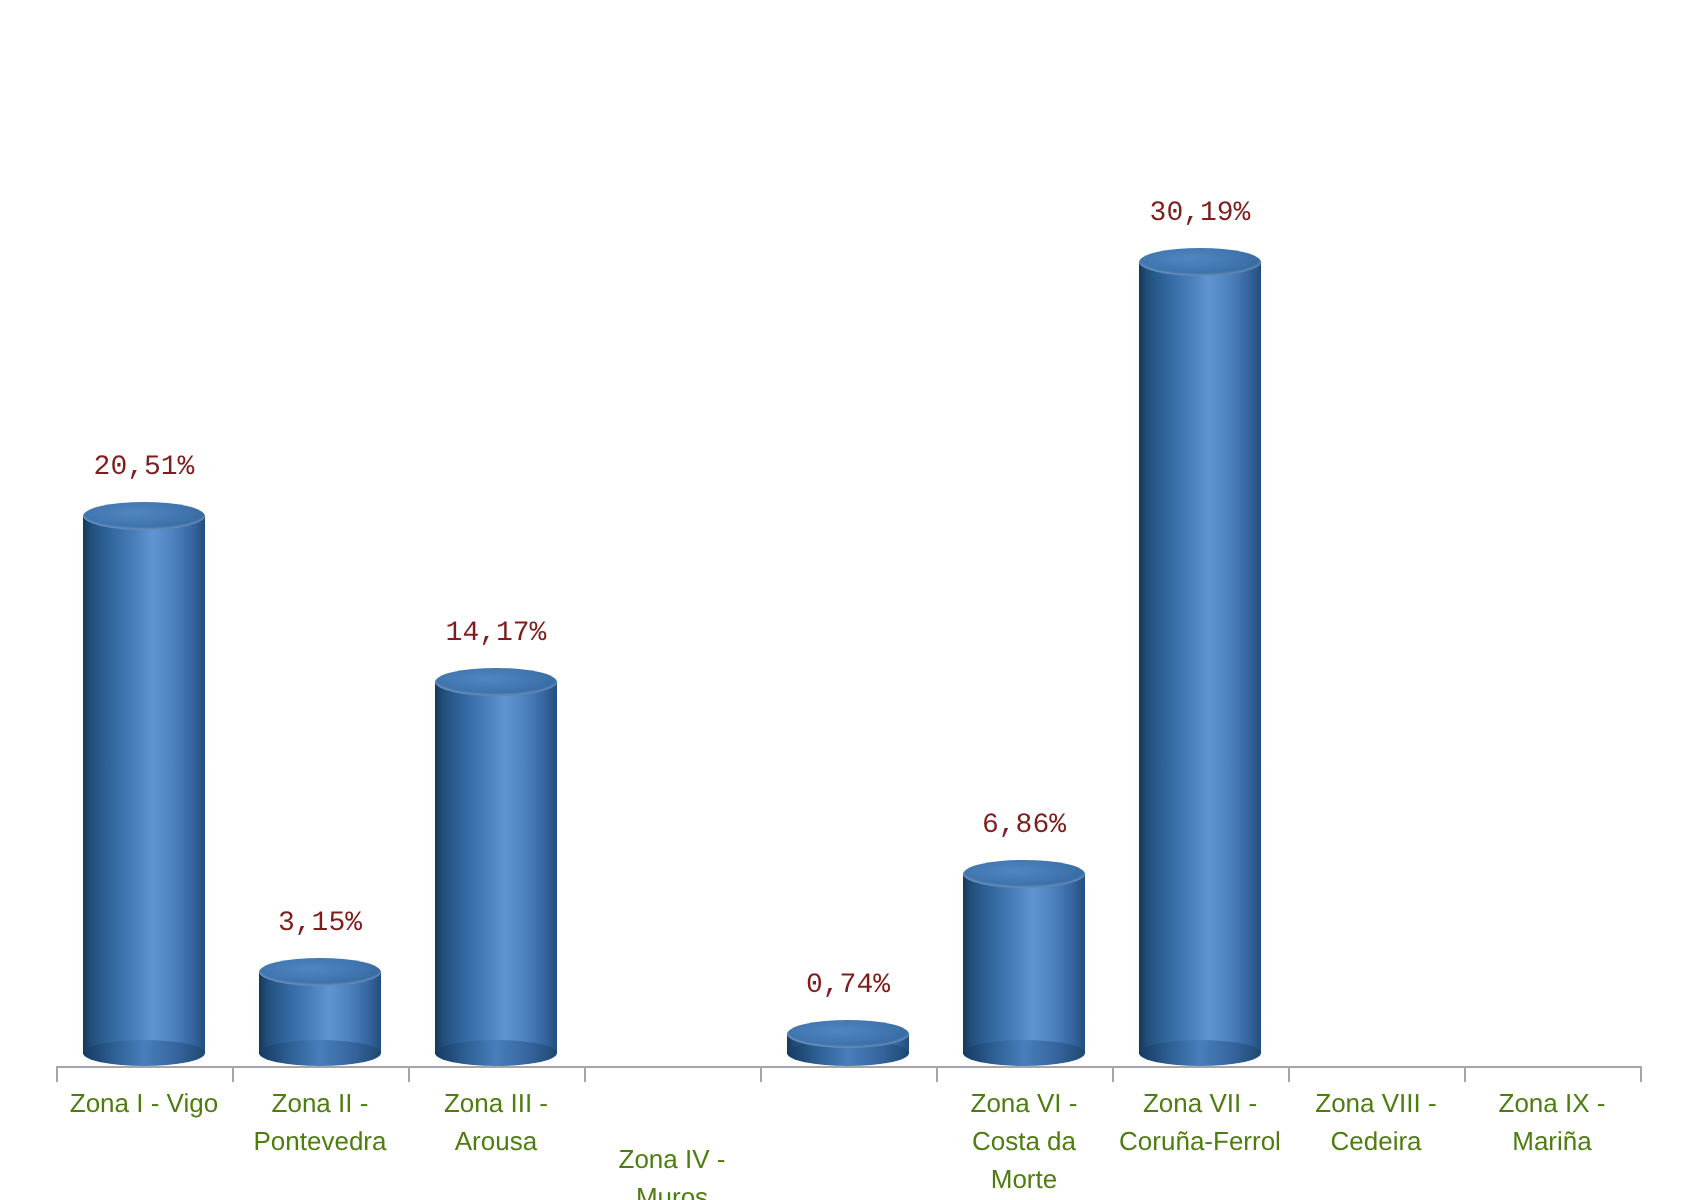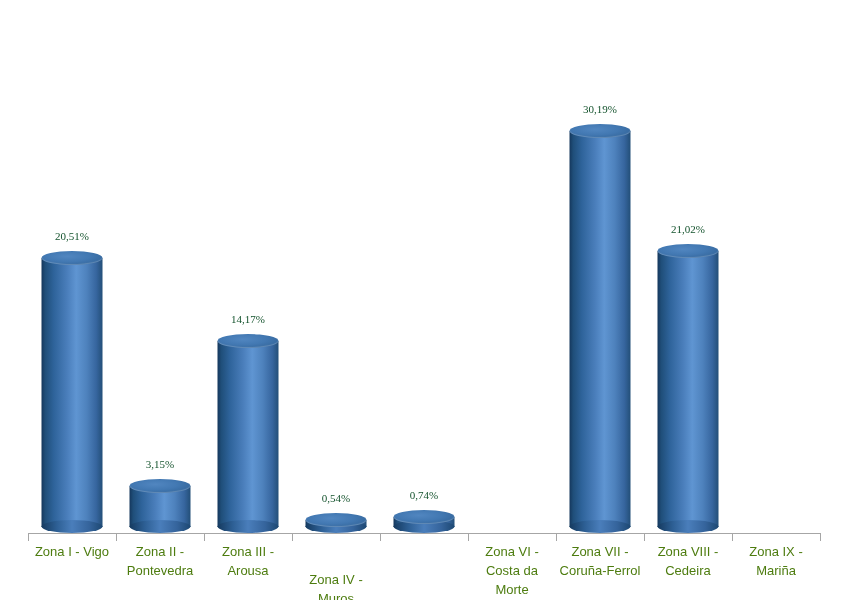--- a/index.html
+++ b/index.html
@@ -100,23 +100,23 @@
   }
 
   
   .cylinder.tiny .cyl-body { top: 7px; bottom: 6px; }
 
   .data-label {
     position: absolute;
     left: 50%;
     transform: translateX(-50%);
     white-space: nowrap;
-    color: #14532d;
-    font-size: 11px;
-    font-family: Liberation Serif, serif;
+    color: #7f1d1d;
+    font-size: 14px;
+    font-family: Liberation Mono, monospace;
   }
 
   
   #axis-line {
     position: absolute;
     left: 28px;
     top: 533px;
     width: 793px;
     height: 1px;
     background: #a6a6a6;
@@ -171,51 +171,43 @@
         <div class="data-label" style="bottom: 63.3438px;">3,15%</div>
       </div>
       <div class="bar-slot" style="left: 182px;">
         <div class="cylinder" title="14,17%" style="height: 198.981px;">
           <div class="cyl-body"></div>
           <div class="cyl-bottom"></div>
           <div class="cyl-top"></div>
         </div>
         <div class="data-label" style="bottom: 207.981px;">14,17%</div>
       </div>
-      <div class="bar-slot" style="left: 270px;">
-        <div class="cylinder tiny" title="0,54%" style="height: 20.0875px;">
-          <div class="cyl-body"></div>
-          <div class="cyl-bottom"></div>
-          <div class="cyl-top"></div>
-        </div>
-        <div class="data-label" style="bottom: 29.0875px;">0,54%</div>
-      </div>
       <div class="bar-slot" style="left: 358px;">
         <div class="cylinder tiny" title="0,74%" style="height: 22.7125px;">
           <div class="cyl-body"></div>
           <div class="cyl-bottom"></div>
           <div class="cyl-top"></div>
         </div>
         <div class="data-label" style="bottom: 31.7125px; text-align: right;">0,74%</div>
       </div>
+      <div class="bar-slot" style="left: 446px;">
+        <div class="cylinder" title="6,86%" style="height: 103.037px;">
+          <div class="cyl-body"></div>
+          <div class="cyl-bottom"></div>
+          <div class="cyl-top"></div>
+        </div>
+        <div class="data-label" style="bottom: 112.037px;">6,86%</div>
+      </div>
       <div class="bar-slot" style="left: 534px;">
         <div class="cylinder" title="30,19%" style="height: 409.244px;">
           <div class="cyl-body"></div>
           <div class="cyl-bottom"></div>
           <div class="cyl-top"></div>
         </div>
         <div class="data-label" style="bottom: 418.244px;">30,19%</div>
-      </div>
-      <div class="bar-slot" style="left: 622px;">
-        <div class="cylinder" title="21,02%" style="height: 288.887px;">
-          <div class="cyl-body"></div>
-          <div class="cyl-bottom"></div>
-          <div class="cyl-top"></div>
-        </div>
-        <div class="data-label" style="bottom: 297.887px;">21,02%</div>
       </div>
     </div>
 
   <div id="axis-line"></div>
 
   <div id="cat-labels">
       <div class="cat-label" style="left: 6px;">
         <div>Zona I - Vigo</div>
       </div>
       <div class="cat-label" style="left: 94px;">

